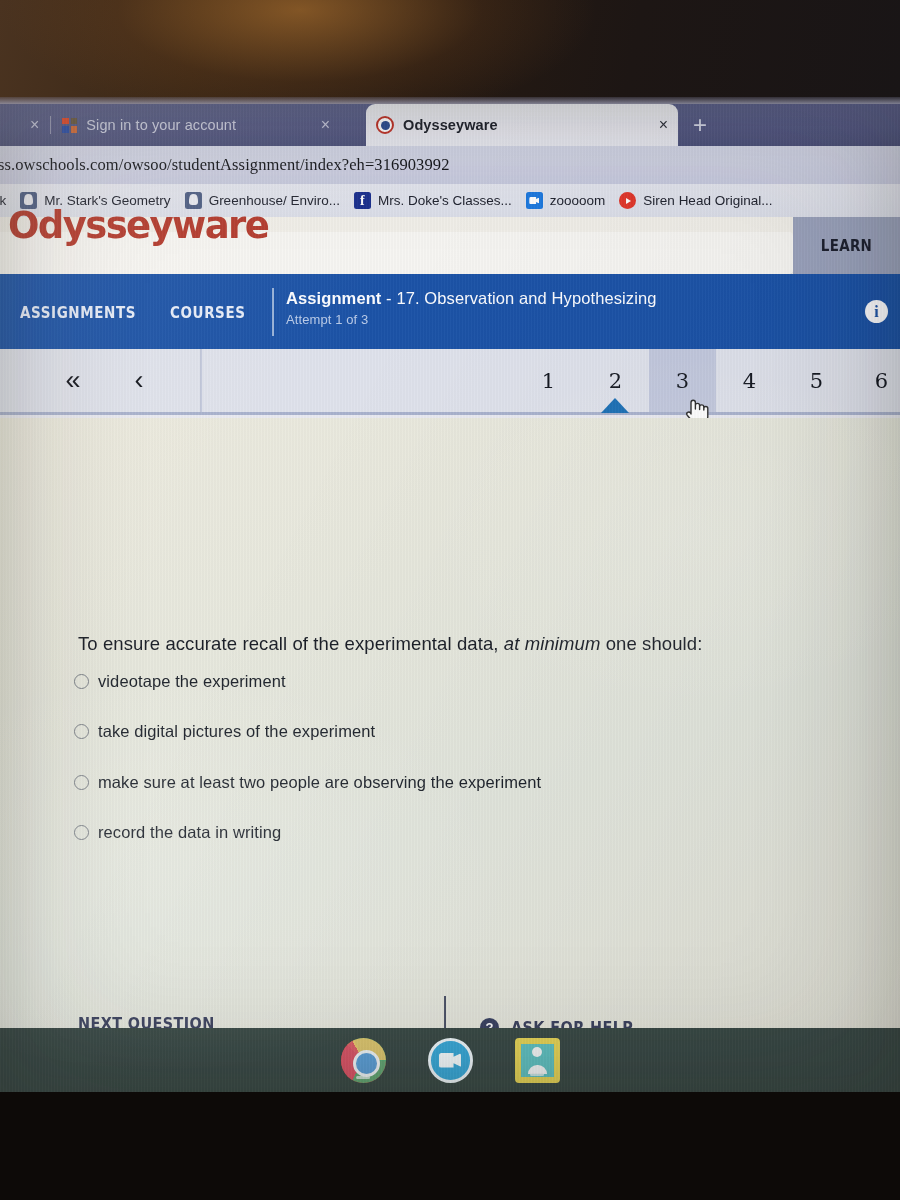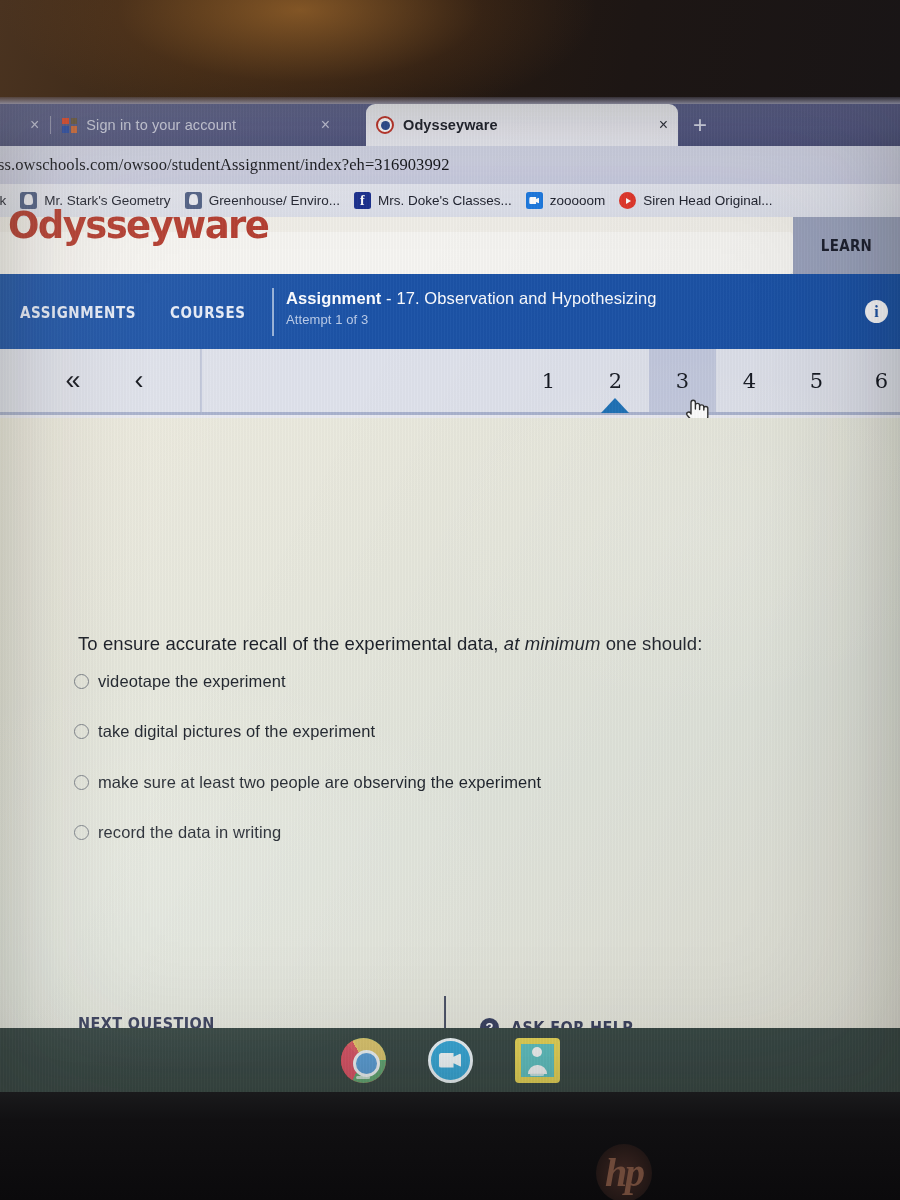--- a/index.html
+++ b/index.html
@@ -664,17 +664,14 @@
         <span class="ico-gclass-in"></span>
         <span class="shelf-dot"></span>
       </div>
     </div>
 
     <div class="scanlines"></div>
     <div class="glare"></div>
     <div class="vignette"></div>
   </div>
 
-  <div class="bezel-bottom">
-    <div class="hp-logo">hp</div>
-  </div>
 
 </div>
 
 </body></html>

